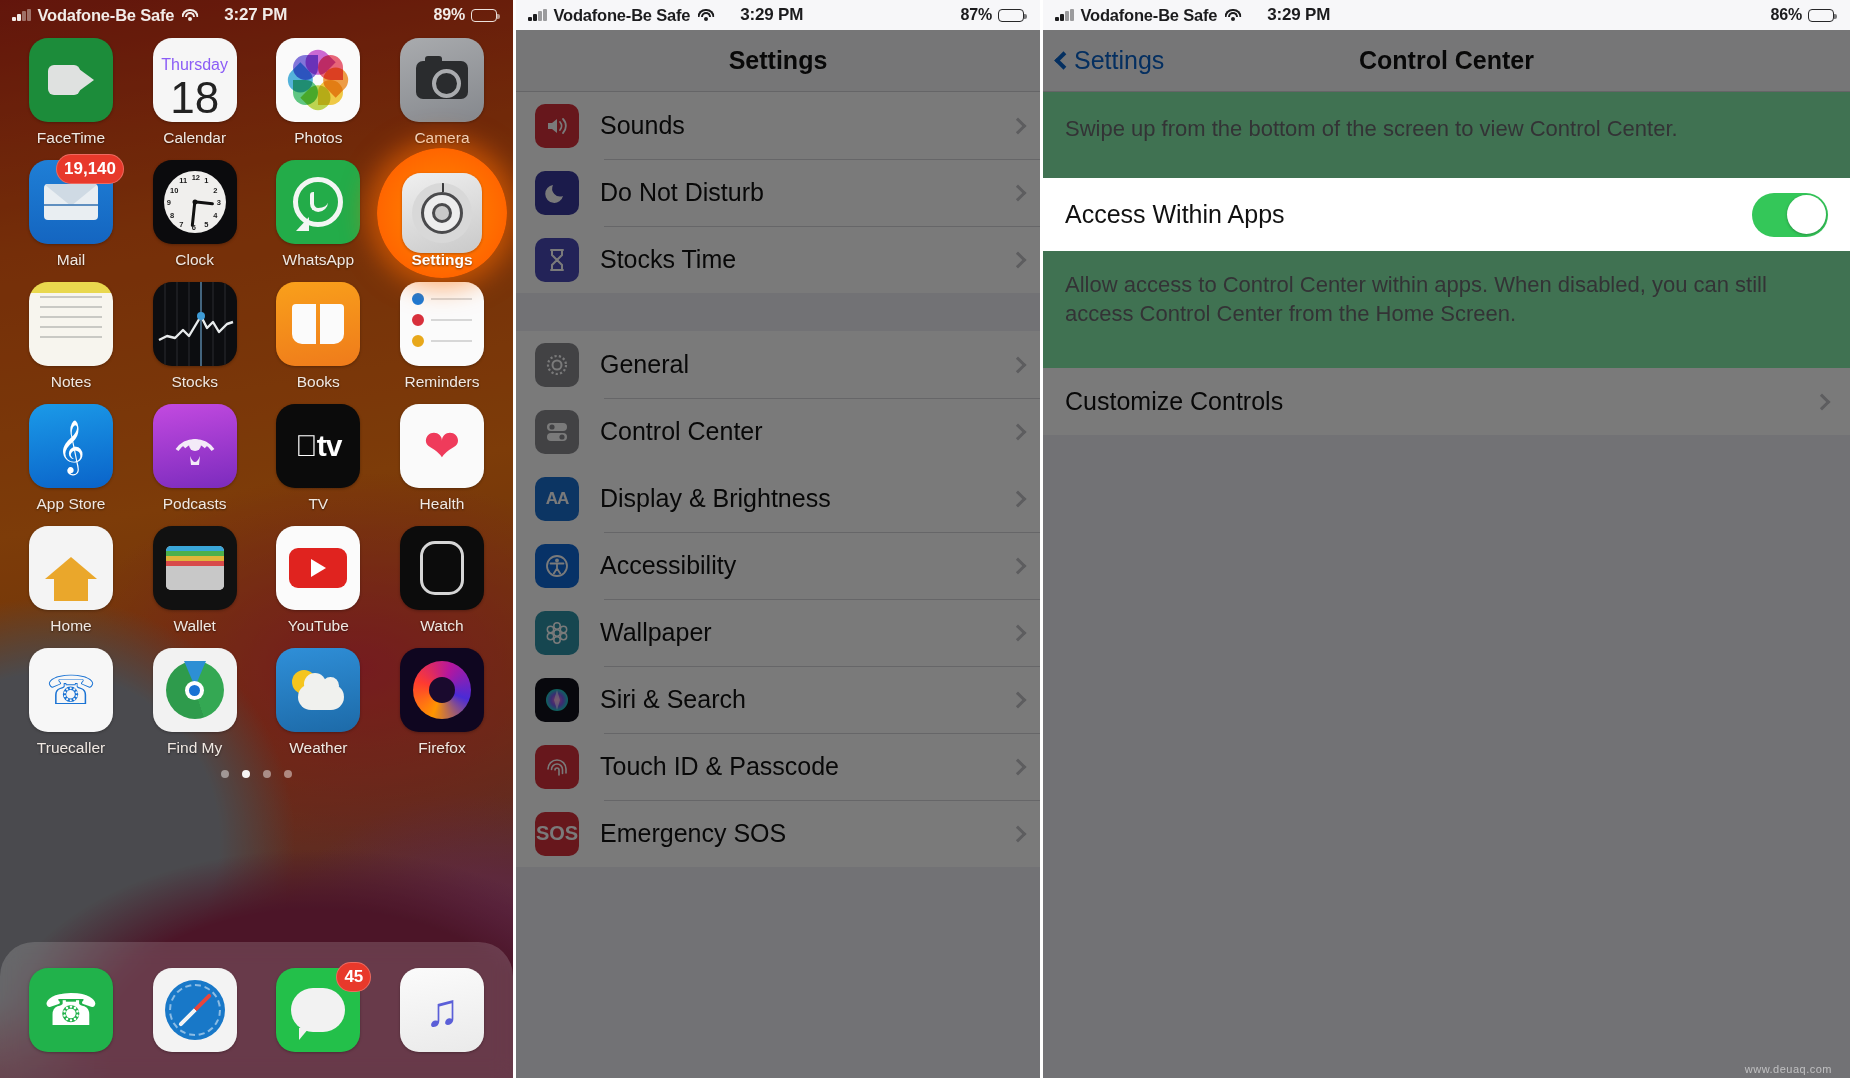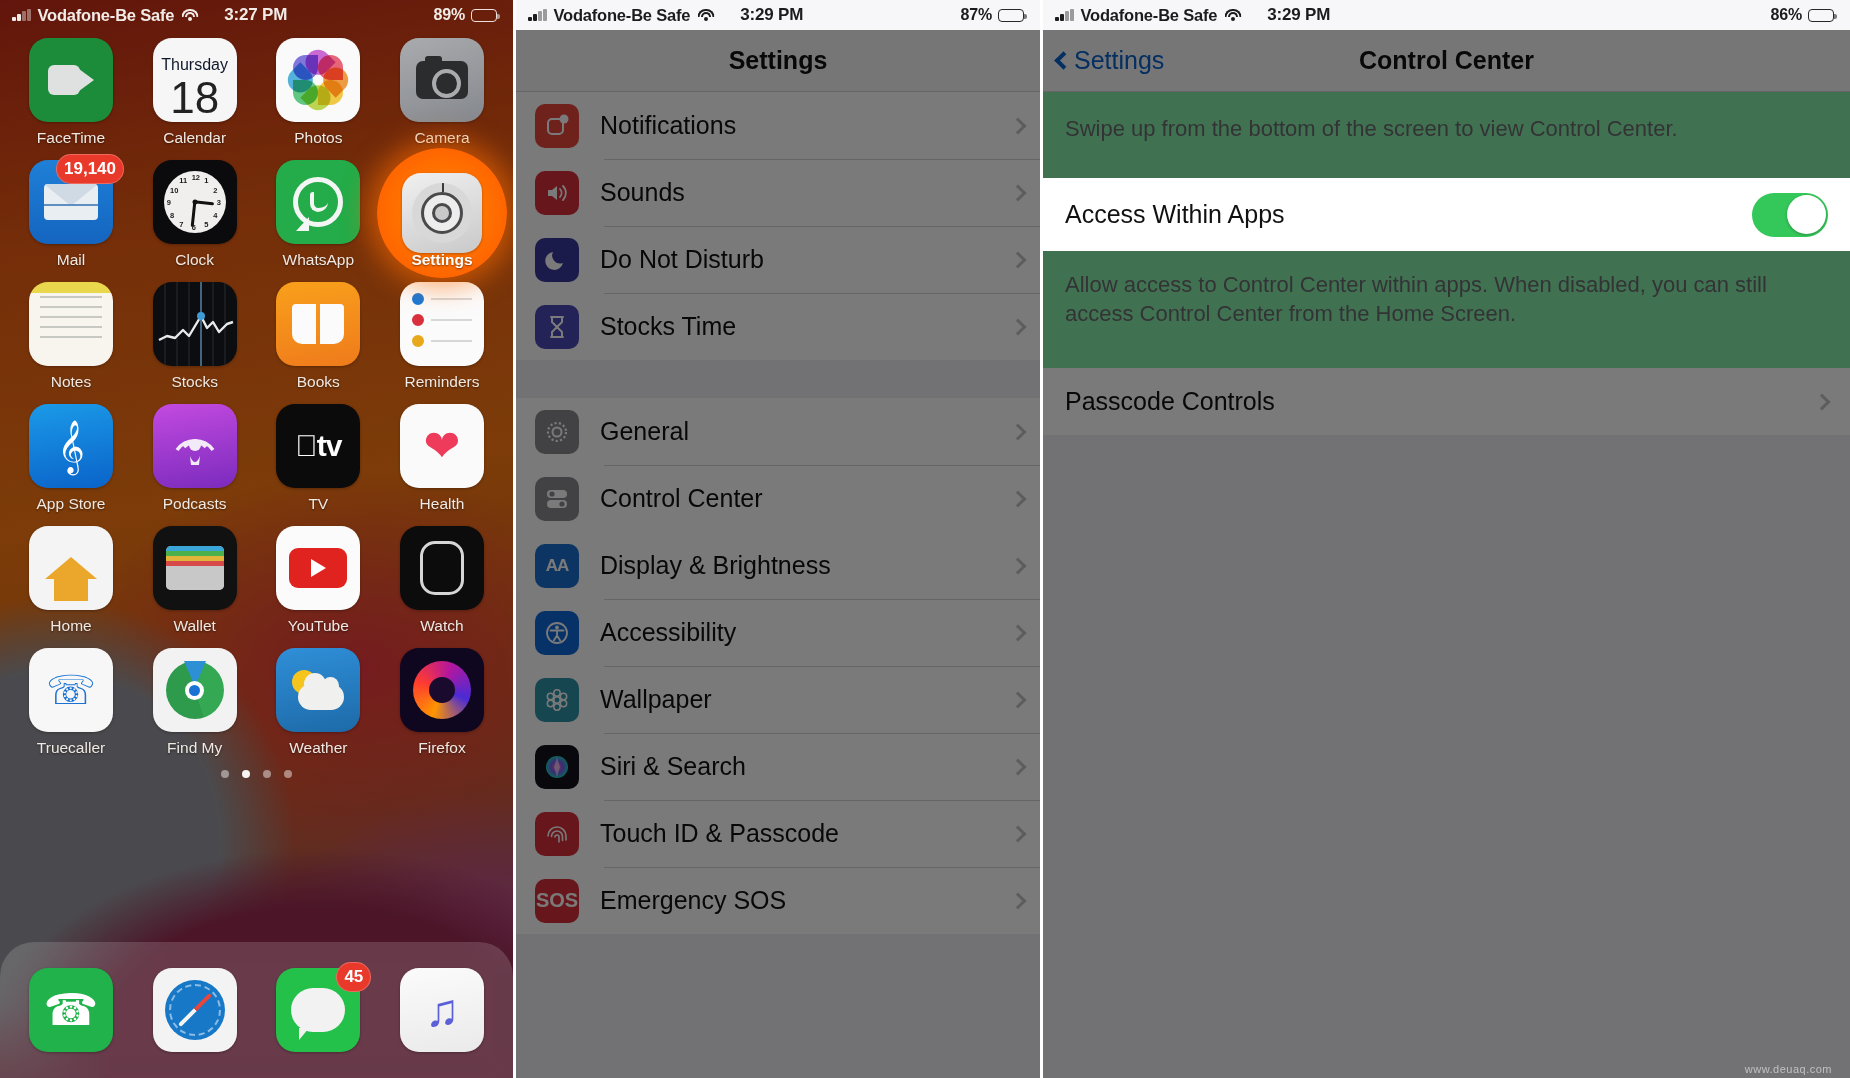--- a/index.html
+++ b/index.html
@@ -76,21 +76,21 @@
     padding:0 7px; border:1.6px solid rgba(255,255,255,.25); z-index:5;
   }
 
   
   .i-facetime { background:#1c8c3a; }
   .i-facetime .cam { width:46px; height:30px; position:relative; }
   .i-facetime .cam::before { content:""; position:absolute; left:0; top:0; width:32px; height:30px; background:#dfe1e0; border-radius:6px; }
   .i-facetime .cam::after { content:""; position:absolute; right:0; top:4px; border-style:solid; border-width:11px 0 11px 15px; border-color:transparent transparent transparent #dfe1e0; }
 
   .i-calendar { background:#f6f6f6; flex-direction:column; }
-  .i-cal-day { color:#0f172a; font-size:16px; margin-top:16px; font-weight:500; }
+  .i-cal-day { color:#8b5cf6; font-size:16px; margin-top:16px; font-weight:500; }
   .i-cal-num { color:#222; font-size:44px; font-weight:300; line-height:1; margin-top:2px; }
 
   .i-photos { background:#fafafa; }
   .flower { position:relative; width:60px; height:60px; }
   .flower b { position:absolute; left:50%; top:50%; width:25px; height:25px; border-radius:50% 50% 50% 0; transform-origin:0 0; opacity:.82; mix-blend-mode:multiply; }
   .i-camera { background:linear-gradient(160deg,#a9abae,#85888d); }
   .cam-body { width:52px; height:38px; background:#2a2c2e; border-radius:7px; position:relative; }
   .cam-body::before { content:""; position:absolute; left:9px; top:-5px; width:17px; height:6px; background:#2a2c2e; border-radius:3px 3px 0 0; }
   .cam-body::after { content:""; position:absolute; right:7px; top:8px; width:21px; height:21px; border:4px solid #a9abae; border-radius:50%; }
 
@@ -599,30 +599,20 @@
         <span class="batt"><span class="batt-fill" style="width:87%"></span></span>
       </div>
     </div>
 
     <div class="nav">
       <div class="nav-title">Settings</div>
     </div>
 
     <div class="list">
       <div class="srow">
-        <div class="sicon ic-notif">
-          <svg class="glyph" viewBox="0 0 26 26">
-              <rect x="4" y="6" width="15" height="15" rx="4" fill="none" stroke="#fff" stroke-width="2"></rect>
-              <circle cx="20" cy="6" r="4.5" fill="#fff"></circle>
-            </svg>
-        </div>
-        <div class="slabel">Notifications</div>
-        <span class="chev-r"></span>
-      </div>
-      <div class="srow">
         <div class="sicon ic-sounds">
           <svg class="glyph" viewBox="0 0 26 26">
               <path d="M4 10h4l5-4v14l-5-4H4z" fill="#fff"></path>
               <path d="M16 9a6 6 0 010 8M19 6a10 10 0 010 14" fill="none" stroke="#fff" stroke-width="1.8" stroke-linecap="round"></path>
             </svg>
         </div>
         <div class="slabel">Sounds</div>
         <span class="chev-r"></span>
       </div>
       <div class="srow">
@@ -785,21 +775,21 @@
       <div class="switch">
           <span class="knob"></span>
         </div>
     </div>
 
     <div class="section-note" style="padding-bottom:40px;">
       <div class="footnote">Allow access to Control Center within apps. When disabled, you can still access Control Center from the Home Screen.</div>
     </div>
 
     <div class="srow" style="padding:0 22px;">
-      <div class="slabel">Passcode Controls</div>
+      <div class="slabel">Customize Controls</div>
       <span class="chev-r"></span>
     </div>
 
     <div style="flex:1; background:#efeff4; height:100%;"></div>
 
     <div class="watermark">www.deuaq.com</div>
   </div>
 
 </div>
 

